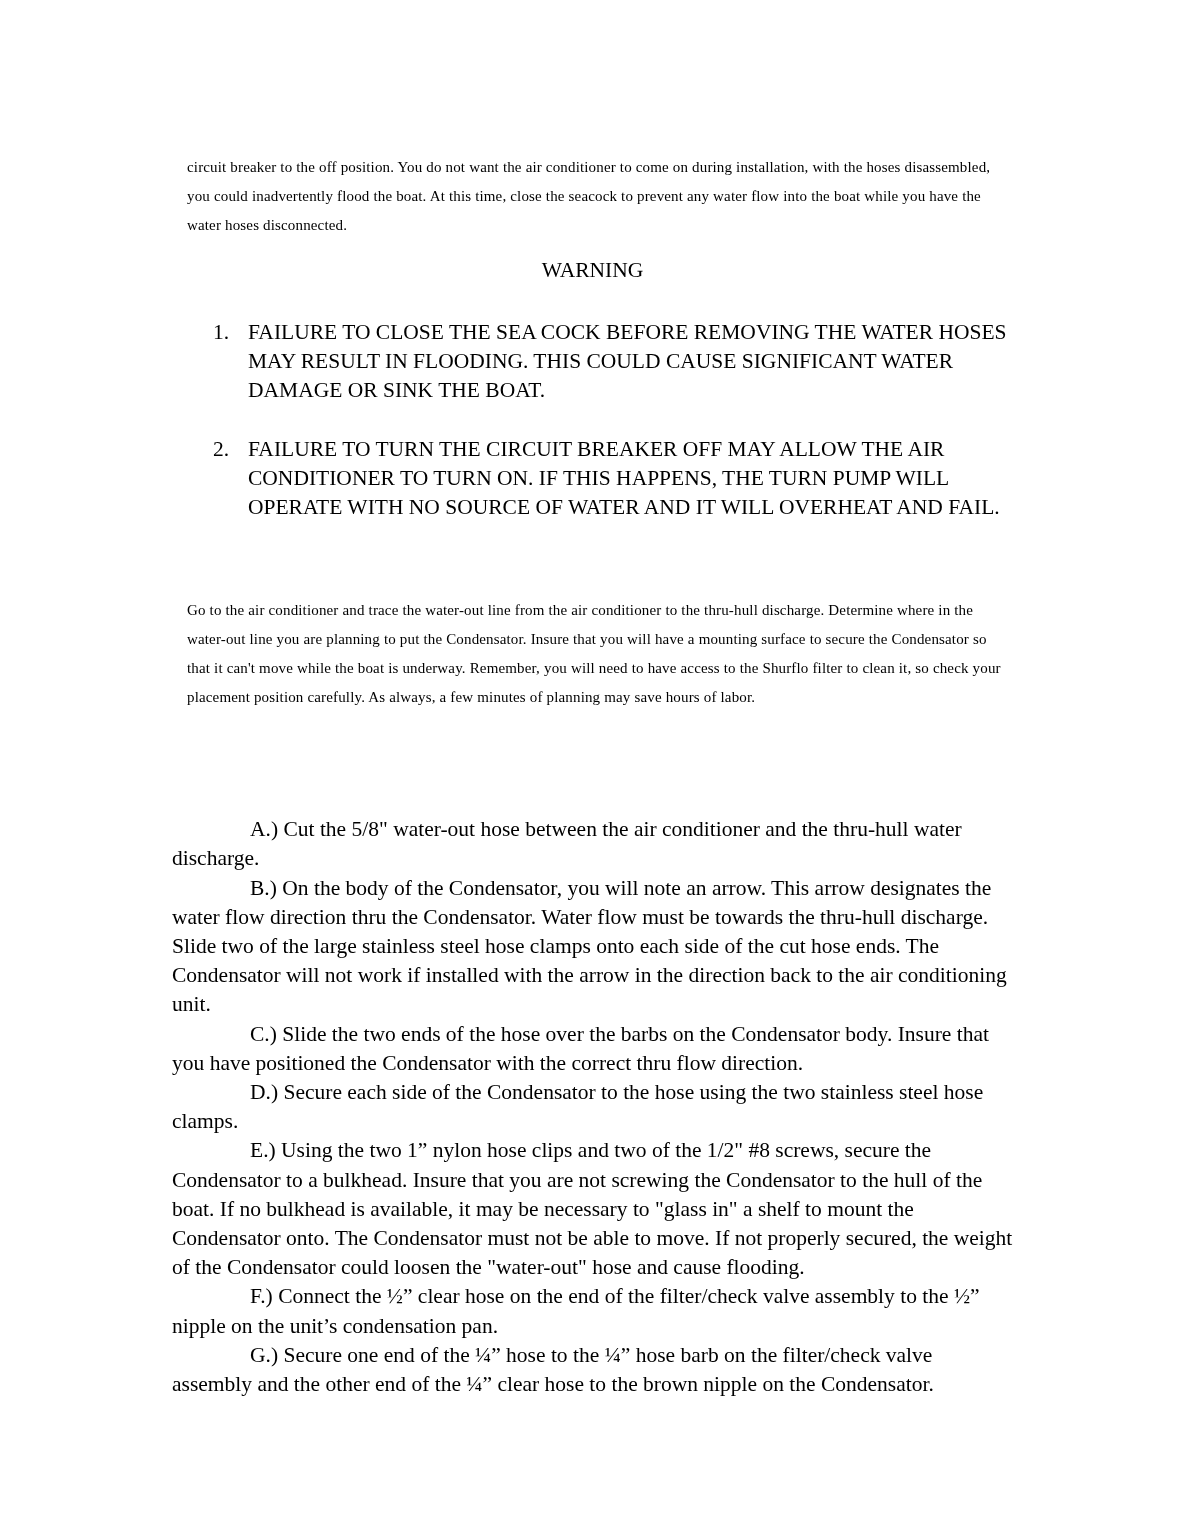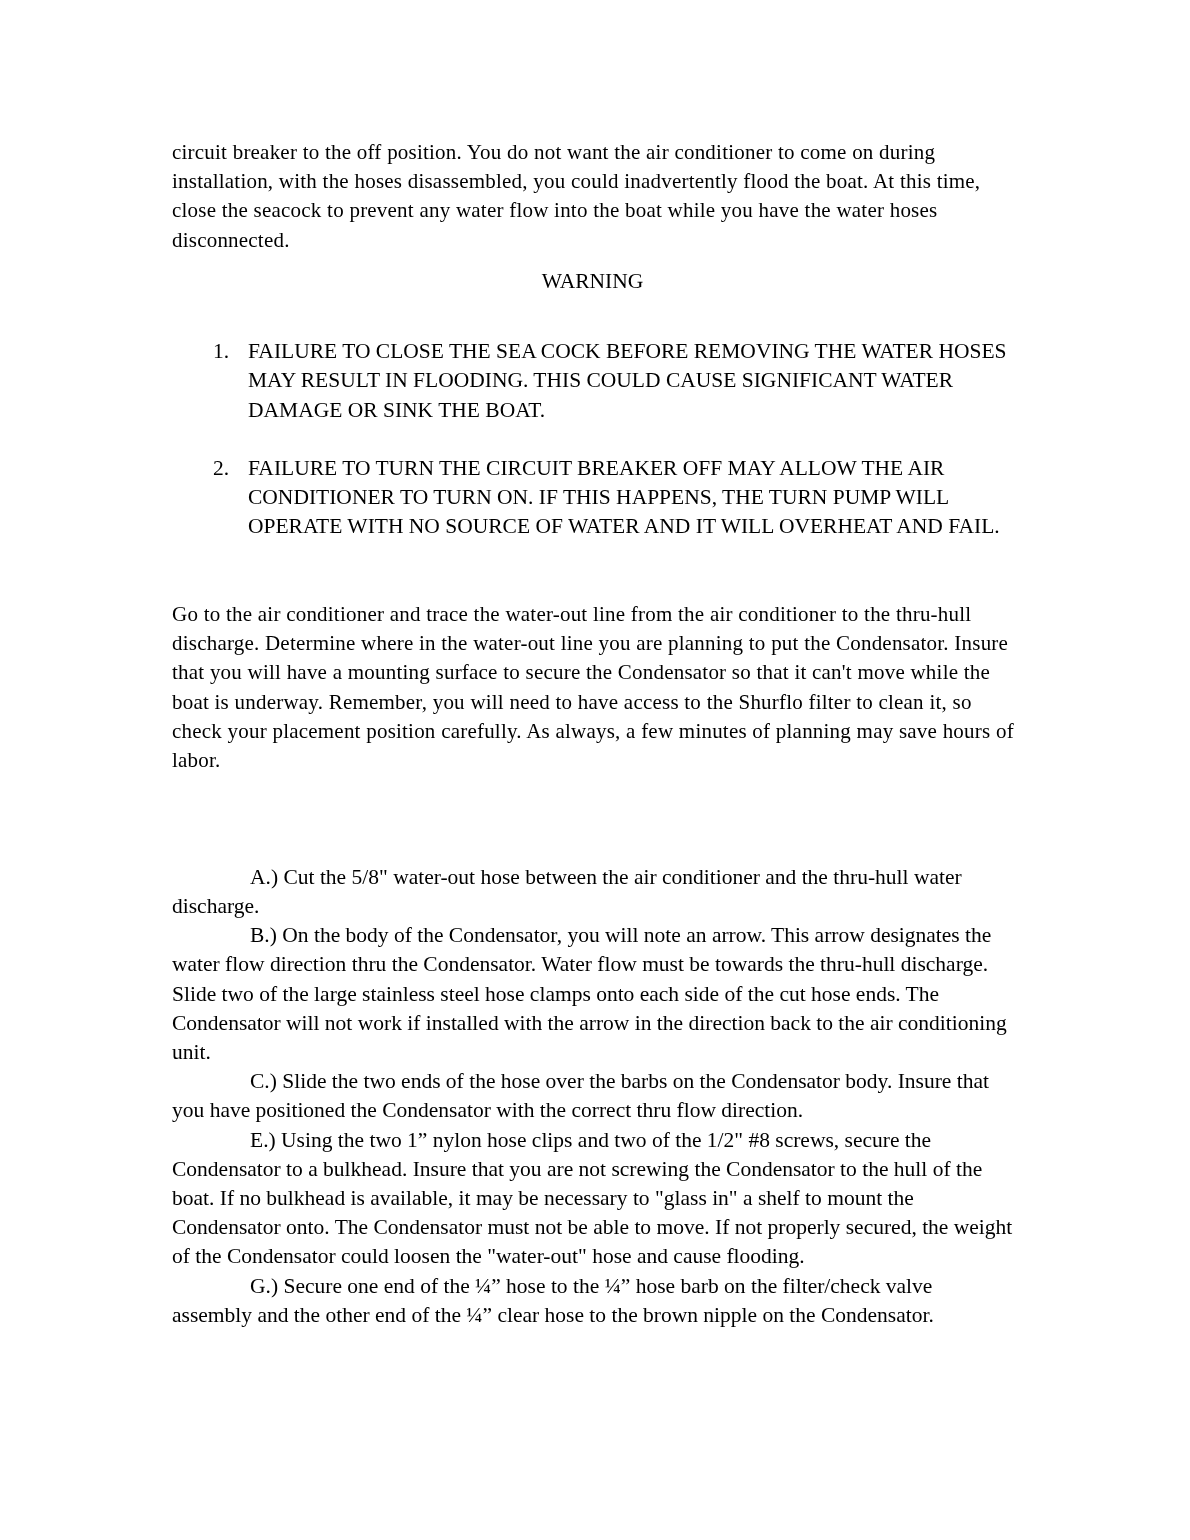--- a/index.html
+++ b/index.html
@@ -22,30 +22,30 @@
   }
 
   .content {
     position: absolute;
     left: 172px;
     top: 138px;
     width: 845px;
   }
 
   p.body-para {
-    margin: 0;
-    font-size: 21px;
+    margin: 15px;
+    font-size: 15px;
     line-height: 29.2px;
     text-align: left;
     letter-spacing: 0.01em;
     word-spacing: 0.005em;
   }
 
   .warning-heading {
-    margin: 12px;
+    margin: 4px;
     font-size: 21.5px;
     line-height: 29.2px;
     text-align: center;
     font-weight: normal;
     padding-right: 4px;
   }
 
   
   ol.warning-list {
     margin: 0;
@@ -107,20 +107,22 @@
     <p class="body-para">Go to the air conditioner and trace the water-out line from the air conditioner to the thru-hull discharge.  Determine where in the water-out line you are planning to put the Condensator.  Insure that you will have a mounting surface to secure the Condensator so that it can't move while the boat is underway.  Remember, you will need to have access to the Shurflo filter to clean it, so check your placement position carefully.  As always, a few minutes of planning may save hours of labor.</p>
 
     <div class="gap-3"></div>
 
     <p class="step-para">A.) Cut the 5/8" water-out hose between the air conditioner and the thru-hull water discharge.</p>
 
     <p class="step-para">B.) On the body of the Condensator, you will note an arrow.  This arrow designates the water flow direction thru the Condensator.  Water flow must be towards the thru-hull discharge.  Slide two of the large stainless steel hose clamps onto each side of the cut hose ends. The Condensator will not work if installed with the arrow in the direction back to the air conditioning unit.</p>
 
     <p class="step-para">C.) Slide the two ends of the hose over the barbs on the Condensator body.  Insure that you have positioned the Condensator with the correct thru flow direction.</p>
 
+    <p class="step-para">D.) Secure each side of the Condensator to the hose using the two stainless steel hose clamps.</p>
 
     <p class="step-para">E.) Using the two 1” nylon hose clips and two of the 1/2" #8 screws, secure the Condensator to a bulkhead.  Insure that you are not screwing the Condensator to the hull of the boat.  If no bulkhead is available, it may be necessary to "glass in" a shelf to mount the Condensator onto.  The Condensator must not be able to move.  If not properly secured, the weight of the Condensator could loosen the "water-out" hose and cause flooding.</p>
 
+    <p class="step-para">F.) Connect the ½” clear hose on the end of the filter/check valve assembly to the ½” nipple on the unit’s condensation pan.</p>
 
     <p class="step-para">G.) Secure one end of the ¼” hose to the ¼” hose barb on the filter/check valve assembly and the other end of the ¼” clear hose to the brown nipple on the Condensator.</p>
 
   </div>
 </div>
 
 </body></html>

